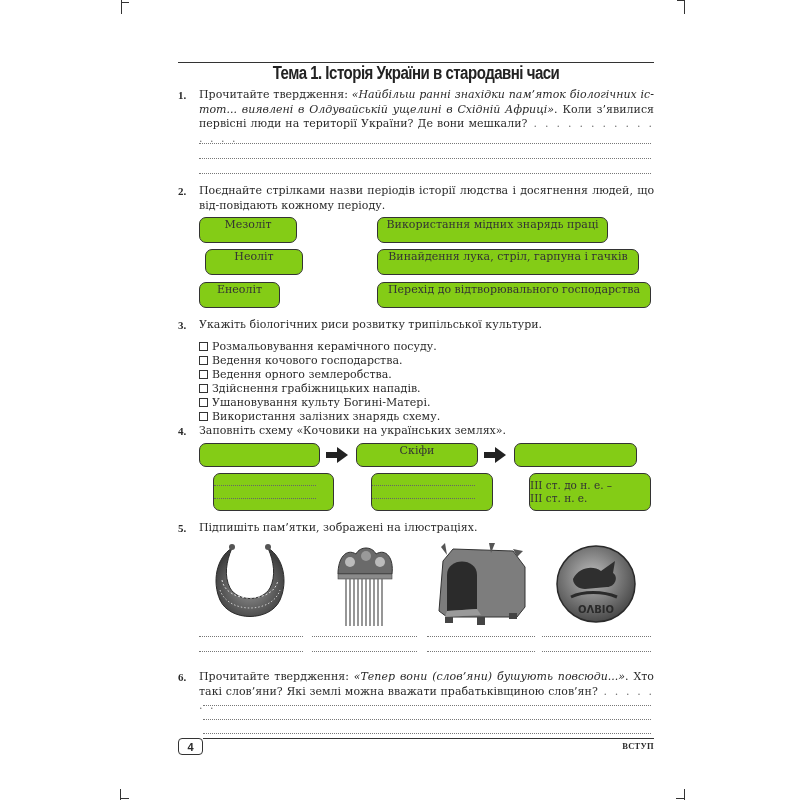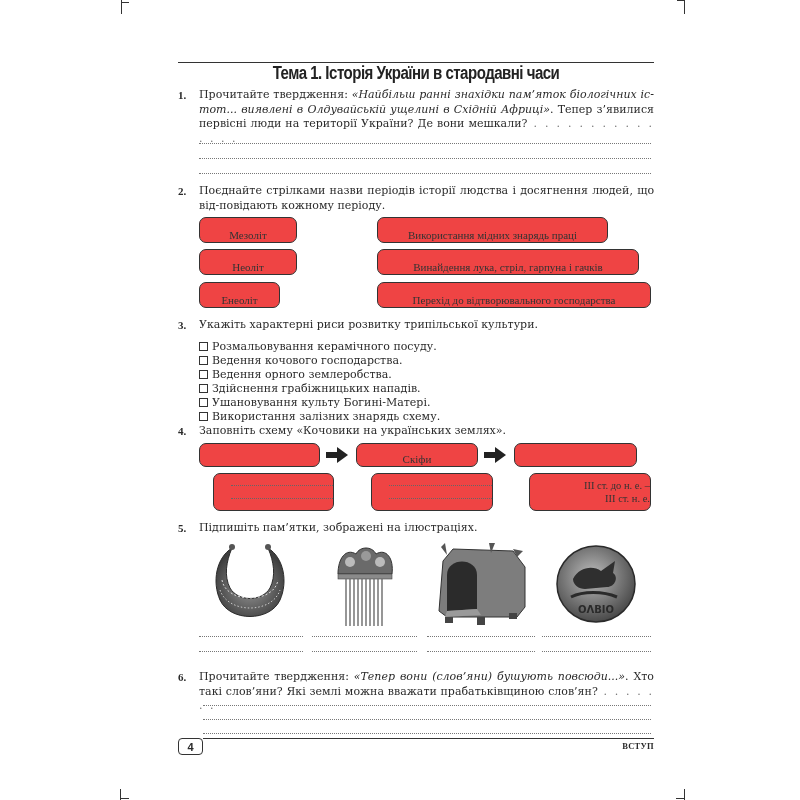--- a/index.html
+++ b/index.html
@@ -10,22 +10,22 @@
   .title { position:absolute; left:178px; top:63px; width:476px; text-align:center;
            font-family:"Liberation Sans","DejaVu Sans",sans-serif; font-weight:bold;
            font-size:17.5px; letter-spacing:-0.6px; transform:scaleX(0.86); color:#222; }
   .q { position:absolute; left:178px; font-size:11px; line-height:14.5px; width:476px; }
   .q .num { position:absolute; left:0; font-weight:bold; font-family:"Liberation Serif",serif; }
   .q .body { margin-left:21px; text-align:justify; }
   .q .body i { font-style:italic; }
   .dots { position:absolute; left:199px; width:452px; height:1px;
           border-top:1px dotted #777; }
   .box { position:absolute; border:1.3px solid #333; border-radius:7px; box-sizing:border-box;
-         display:flex; align-items:flex-end; justify-content:center; font-size:11px; color:#333;
-         background:#ef4444; text-align:center; line-height:13px;font-family:Liberation Serif, serif; }
+         display:flex; align-items:flex-start; justify-content:center; font-size:11px; color:#333;
+         background:#84cc16; text-align:center; line-height:13px; }
   .box .dl { display:block; width:86%; border-top:1px dotted #666; height:0; margin:6px 0; }
   .arrow { position:absolute; width:22px; height:16px; }
   .chk { display:inline-block; width:9px; height:9px; border:1px solid #333; margin-right:4px;
          vertical-align:-1px; box-sizing:border-box; }
   .cbline { height:14px; line-height:14px; }
   .img { position:absolute; }
   .foot-rule { position:absolute; left:203px; top:738px; width:451px; height:1px; background:#333; }
   .pagebox { position:absolute; left:178px; top:738px; width:25px; height:17px; border:1.3px solid #333;
              border-radius:4px; box-sizing:border-box; font-family:"Liberation Sans",sans-serif;
              font-weight:bold; font-size:11px; display:flex; align-items:center; justify-content:center; }
@@ -43,53 +43,53 @@
 <div class="crop" style="left:120px;top:798px;width:9px;height:1px;"></div>
 <div class="crop" style="left:684px;top:789px;width:1px;height:11px;"></div>
 <div class="crop" style="left:676px;top:798px;width:9px;height:1px;"></div>
 
 <div class="top-rule"></div>
 <div class="title">Тема 1. Історія України в стародавні часи</div>
 
 <div class="q" style="top:88px;">
   <span class="num">1.</span>
   <div class="body">
-    <span>Прочитайте твердження: </span><i>«Найбільш ранні знахідки пам’яток біологічних іс-тот... виявлені в Олдувайській ущелині в Східній Африці»</i><span>. Тепер з’явилися первісні люди на території України? Де вони мешкали?</span><span style="letter-spacing:2px;color:#777;"> . . . . . . . . . . . . . . .</span>
+    <span>Прочитайте твердження: </span><i>«Найбільш ранні знахідки пам’яток біологічних іс-тот... виявлені в Олдувайській ущелині в Східній Африці»</i><span>. Коли з’явилися первісні люди на території України? Де вони мешкали?</span><span style="letter-spacing:2px;color:#777;"> . . . . . . . . . . . . . . .</span>
   </div>
 </div>
 <div class="dots" style="top:143px;"></div>
 <div class="dots" style="top:158px;"></div>
 <div class="dots" style="top:173px;"></div>
 
 <div class="q" style="top:184px;">
   <span class="num">2.</span>
   <div class="body">Поєднайте стрілками назви періодів історії людства і досягнення людей, що від-повідають кожному періоду.</div>
 </div>
 <div class="box" style="left:199px;top:217px;width:98px;height:26px;">
     <span>Мезоліт</span>
   </div>
-<div class="box" style="left:199px;top:249px;width:98px;height:26px;border-radius:7px;">
+<div class="box" style="left:205px;top:249px;width:98px;height:26px;border-radius:7px;">
     <span>Неоліт</span>
   </div>
 <div class="box" style="left:199px;top:282px;width:81px;height:26px;">
     <span>Енеоліт</span>
   </div>
 <div class="box" style="left:377px;top:217px;width:231px;height:26px;">
     <span>Використання мідних знарядь праці</span>
   </div>
 <div class="box" style="left:377px;top:249px;width:262px;height:26px;">
     <span>Винайдення лука, стріл, гарпуна і гачків</span>
   </div>
 <div class="box" style="left:377px;top:282px;width:274px;height:26px;">
     <span>Перехід до відтворювального господарства</span>
   </div>
 
 <div class="q" style="top:318px;">
   <span class="num">3.</span>
-  <div class="body">Укажіть характерні риси розвитку трипільської культури.</div>
+  <div class="body">Укажіть біологічних риси розвитку трипільської культури.</div>
   <div style="margin-left:21px;margin-top:7px;">
     <div class="cbline"><span class="chk"></span><span>Розмальовування керамічного посуду.</span></div>
     <div class="cbline"><span class="chk"></span><span>Ведення кочового господарства.</span></div>
     <div class="cbline"><span class="chk"></span><span>Ведення орного землеробства.</span></div>
     <div class="cbline"><span class="chk"></span><span>Здійснення грабіжницьких нападів.</span></div>
     <div class="cbline"><span class="chk"></span><span>Ушановування культу Богині-Матері.</span></div>
     <div class="cbline"><span class="chk"></span><span>Використання залізних знарядь схему.</span></div>
   </div>
 </div>
 

